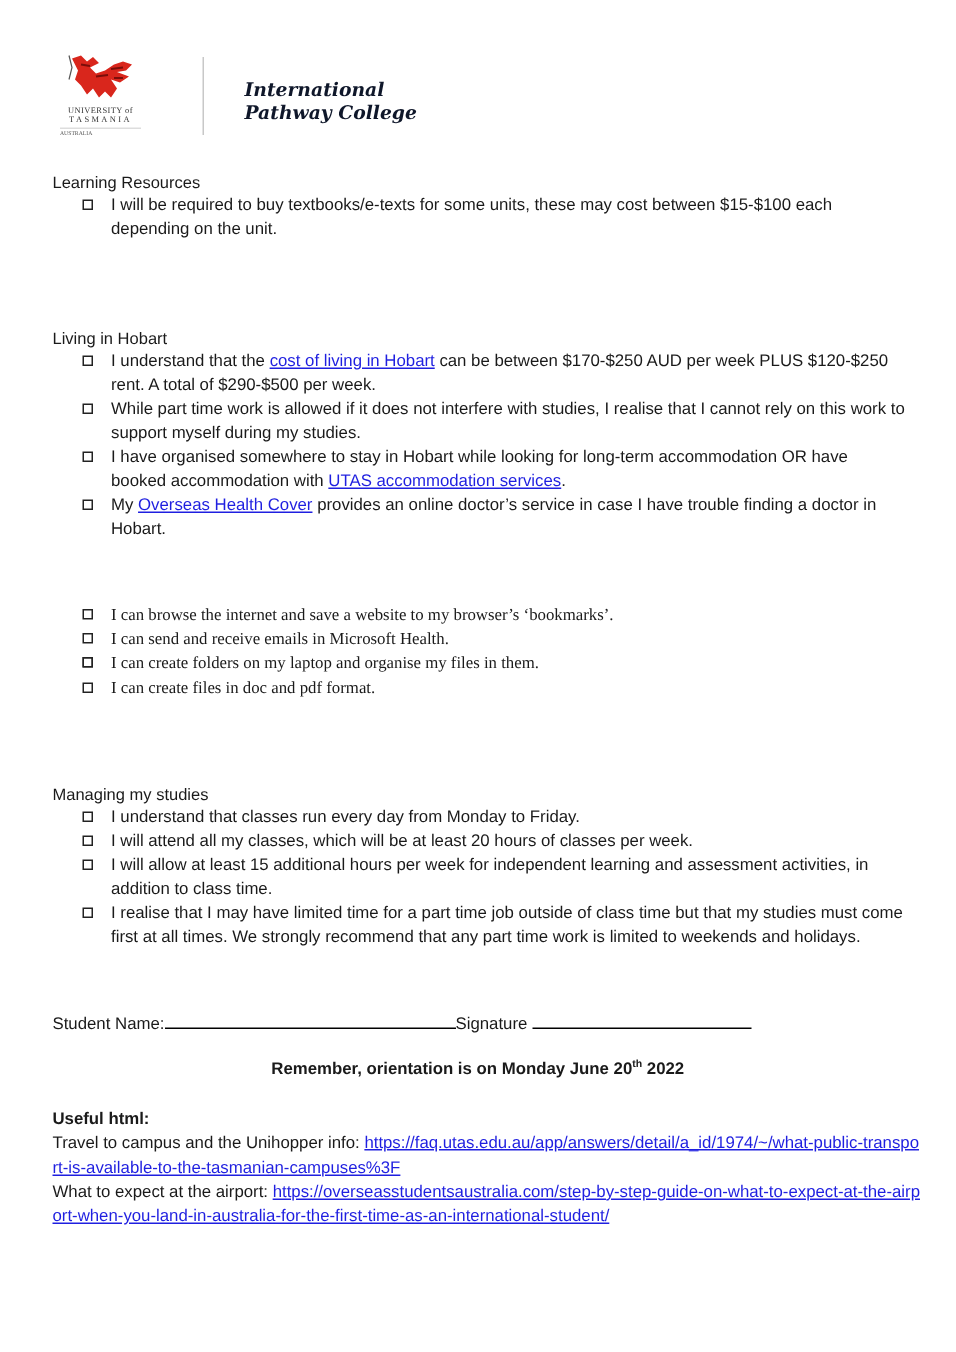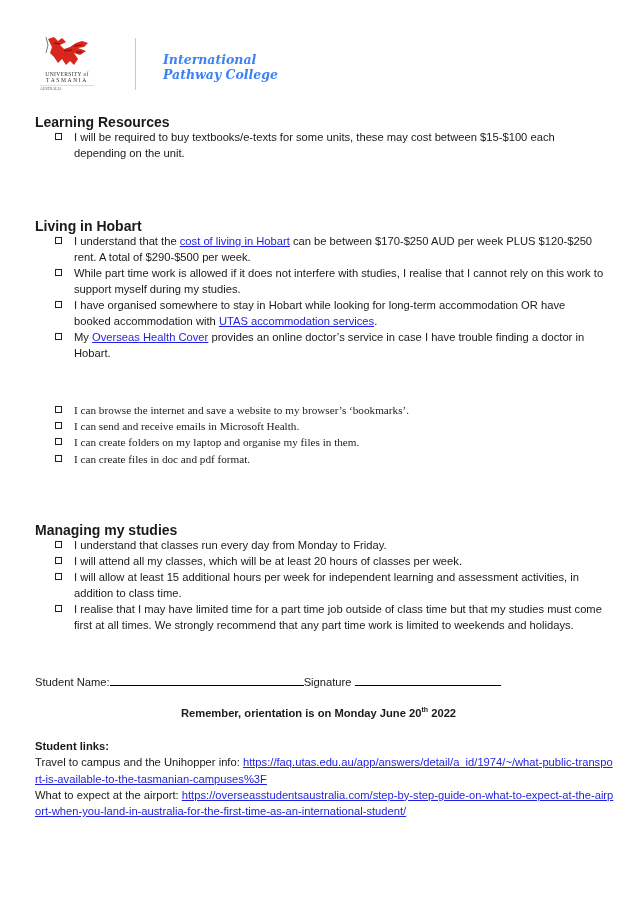--- a/index.html
+++ b/index.html
@@ -10,25 +10,25 @@
       font-size: 11.2px;
     }
     .page { position: absolute; left: 0; top: 0; width: 637px; height: 901px; }
 
     
     .logo { position: absolute; left: 40px; top: 35px; width: 60px; height: 58px; }
     .logo-text1 { position: absolute; left: 40px; top: 72px; width: 54px; font-family: "Liberation Serif", serif; font-size: 5.6px; letter-spacing: 0.3px; color: #333; text-align: center; line-height: 6px; }
     .logo-text2 { position: absolute; left: 40px; top: 86px; width: 40px; font-family: "Liberation Serif", serif; font-size: 3.8px; color: #555; }
     .logo-rule { position: absolute; left: 40px; top: 85px; width: 54px; height: 1px; background: #ddd; }
     .header-divider { position: absolute; left: 135px; top: 38px; width: 1px; height: 52px; background: #c8c8c8; }
-    .header-title { position: absolute; left: 163px; top: 52px; font-family: "DejaVu Serif", "Liberation Serif", serif; font-style: italic; font-weight: bold; font-size: 12.5px; line-height: 15px; color: #3b82f6; }
+    .header-title { position: absolute; left: 163px; top: 52px; font-family: "DejaVu Serif", "Liberation Serif", serif; font-style: italic; font-weight: bold; font-size: 12.5px; line-height: 15px; color: #0f172a; }
 
     
     .section { position: absolute; left: 35px; width: 570px; }
-    .section-title { font-weight: bold; font-size: 14px; line-height: 14px; color: #1a1a1a; margin: 0; }
+    .section-title { font-weight: normal; font-size: 11px; line-height: 14px; color: #1a1a1a; margin: 0; }
     .items { list-style: none; margin: 0; padding: 0; }
     .item { position: relative; padding-left: 39px; line-height: 16px; }
     .item .box {
       position: absolute; left: 20px; top: 4px; width: 7px; height: 7px;
       border: 1px solid #222; box-sizing: border-box;
     }
     .item.single { line-height: 16.2px; font-family: Liberation Serif, serif; }
     a.lnk { color: #1f1fe0; text-decoration: underline; }
 
     .sig-row { position: absolute; left: 35px; top: 675px; width: 570px; line-height: 14px; white-space: nowrap; }
@@ -145,21 +145,21 @@
 
   <div class="sig-row">
     <span>Student Name:</span><span class="sig-line" style="width:194px;"></span><span>Signature </span><span class="sig-line" style="width:146px;"></span>
   </div>
 
   <div class="orient">
     <span>Remember, orientation is on Monday June 20</span><sup>th</sup><span> 2022</span>
   </div>
 
   <div class="links">
-    <div class="title">Student links:</div>
+    <div class="title">Useful html:</div>
     <div>
       <span>Travel to campus and the Unihopper info: </span><a class="lnk" style="word-break: break-all;">https://faq.utas.edu.au/app/answers/detail/a_id/1974/~/what-public-transport-is-available-to-the-tasmanian-campuses%3F</a>
     </div>
     <div>
       <span>What to expect at the airport: </span><a class="lnk" style="word-break: break-all;">https://overseasstudentsaustralia.com/step-by-step-guide-on-what-to-expect-at-the-airport-when-you-land-in-australia-for-the-first-time-as-an-international-student/</a>
     </div>
   </div>
 
 </div>
 

